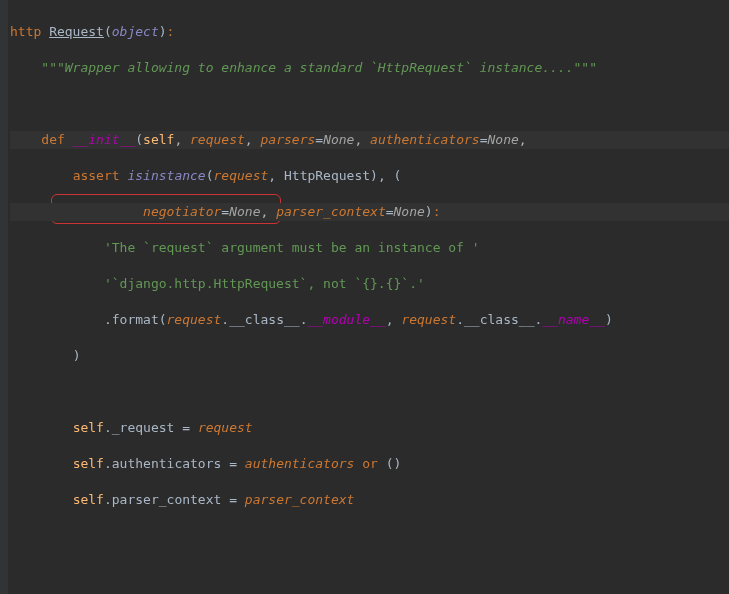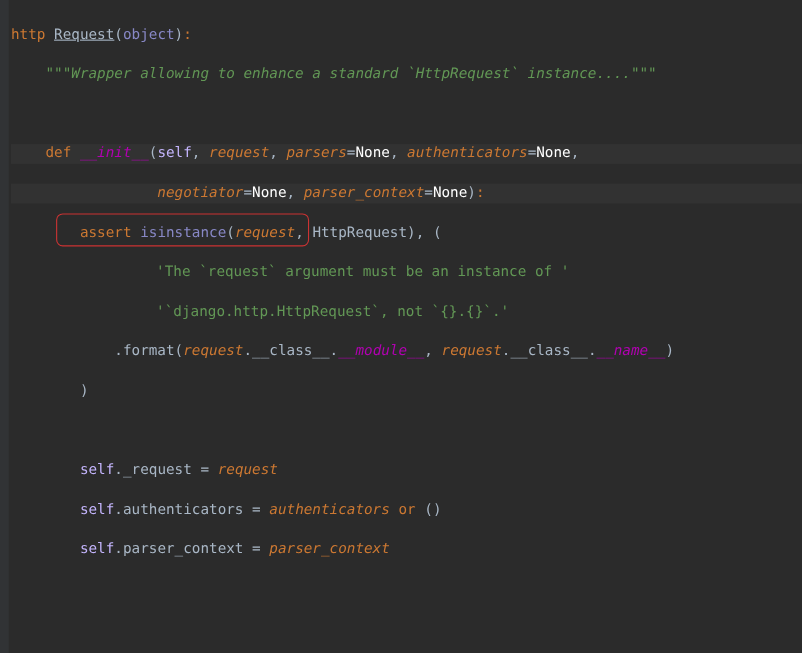--- a/index.html
+++ b/index.html
@@ -23,25 +23,25 @@
 }
 .code-area {
   padding-left: 10px;
   padding-top: 5px;
   white-space: pre;
 }
 .line { height: 18px; position: relative; }
 .line.hl { background: #323232; }
 .kw { color: #cc7832; }
 .cls-name { color: #a9b7c6; text-decoration: underline; }
-.self { color: #c4b5fd; }
-.const { color: #ffffff; }
-.str { color: #629755; margin-left: 38px; }
+.self { color: #fdba74; }
+.const { color: #a3a3a3; font-style: italic; }
+.str { color: #629755; }
 .docstr { color: #629755; font-style: italic; }
-.builtin { color: #8888c6; }
+.builtin { color: #8888c6; font-style: italic; }
 .dunder { color: #b200b2; font-style: italic; }
 .punct { color: #a9b7c6; }
 .ital-param { color: #cc7832; font-style: italic; }
 .redbox {
   position: absolute;
   border: 1.5px solid #cc3333;
   border-radius: 6px;
   left: 51px;
   top: 194px;
   width: 230px;
@@ -53,22 +53,22 @@
 <body>
 
 <div class="gutter"></div>
 <div class="redbox"></div>
 
 <div class="code-area">
 <div class="line"><span class="kw">http</span> <span class="cls-name">Request</span><span class="punct">(</span><span class="builtin">object</span><span class="punct">)</span><span class="kw">:</span></div>
 <div class="line">    <span class="docstr">"""Wrapper allowing to enhance a standard `HttpRequest` instance...."""</span></div>
 <div class="line"></div>
 <div class="line hl">    <span class="kw">def</span> <span class="dunder">__init__</span><span class="punct">(</span><span class="self">self</span><span class="punct">, </span><span class="ital-param">request</span><span class="punct">, </span><span class="ital-param">parsers</span><span class="punct">=</span><span class="const">None</span><span class="punct">, </span><span class="ital-param">authenticators</span><span class="punct">=</span><span class="const">None</span><span class="punct">,</span></div>
+<div class="line">        <span class="kw">assert</span> <span class="builtin">isinstance</span><span class="punct">(</span><span class="ital-param">request</span><span class="punct">, </span><span>HttpRequest</span><span class="punct">), (</span></div>
 <div class="line hl">                 <span class="ital-param">negotiator</span><span class="punct">=</span><span class="const">None</span><span class="punct">, </span><span class="ital-param">parser_context</span><span class="punct">=</span><span class="const">None</span><span class="punct">)</span><span class="kw">:</span></div>
-<div class="line">        <span class="kw">assert</span> <span class="builtin">isinstance</span><span class="punct">(</span><span class="ital-param">request</span><span class="punct">, </span><span>HttpRequest</span><span class="punct">), (</span></div>
 <div class="line">            <span class="str">'The `request` argument must be an instance of '</span></div>
 <div class="line">            <span class="str">'`django.http.HttpRequest`, not `{}.{}`.'</span></div>
 <div class="line">            <span class="punct">.</span><span>format</span><span class="punct">(</span><span class="ital-param">request</span><span class="punct">.</span><span>__class__</span><span class="punct">.</span><span class="dunder">__module__</span><span class="punct">, </span><span class="ital-param">request</span><span class="punct">.</span><span>__class__</span><span class="punct">.</span><span class="dunder">__name__</span><span class="punct">)</span></div>
 <div class="line">        <span class="punct">)</span></div>
 <div class="line"></div>
 <div class="line">        <span class="self">self</span><span class="punct">.</span><span>_request</span> <span class="punct">=</span> <span class="ital-param">request</span></div>
 <div class="line">        <span class="self">self</span><span class="punct">.</span><span>authenticators</span> <span class="punct">=</span> <span class="ital-param">authenticators</span> <span class="kw">or</span> <span class="punct">()</span></div>
 <div class="line">        <span class="self">self</span><span class="punct">.</span><span>parser_context</span> <span class="punct">=</span> <span class="ital-param">parser_context</span></div>
 
 

